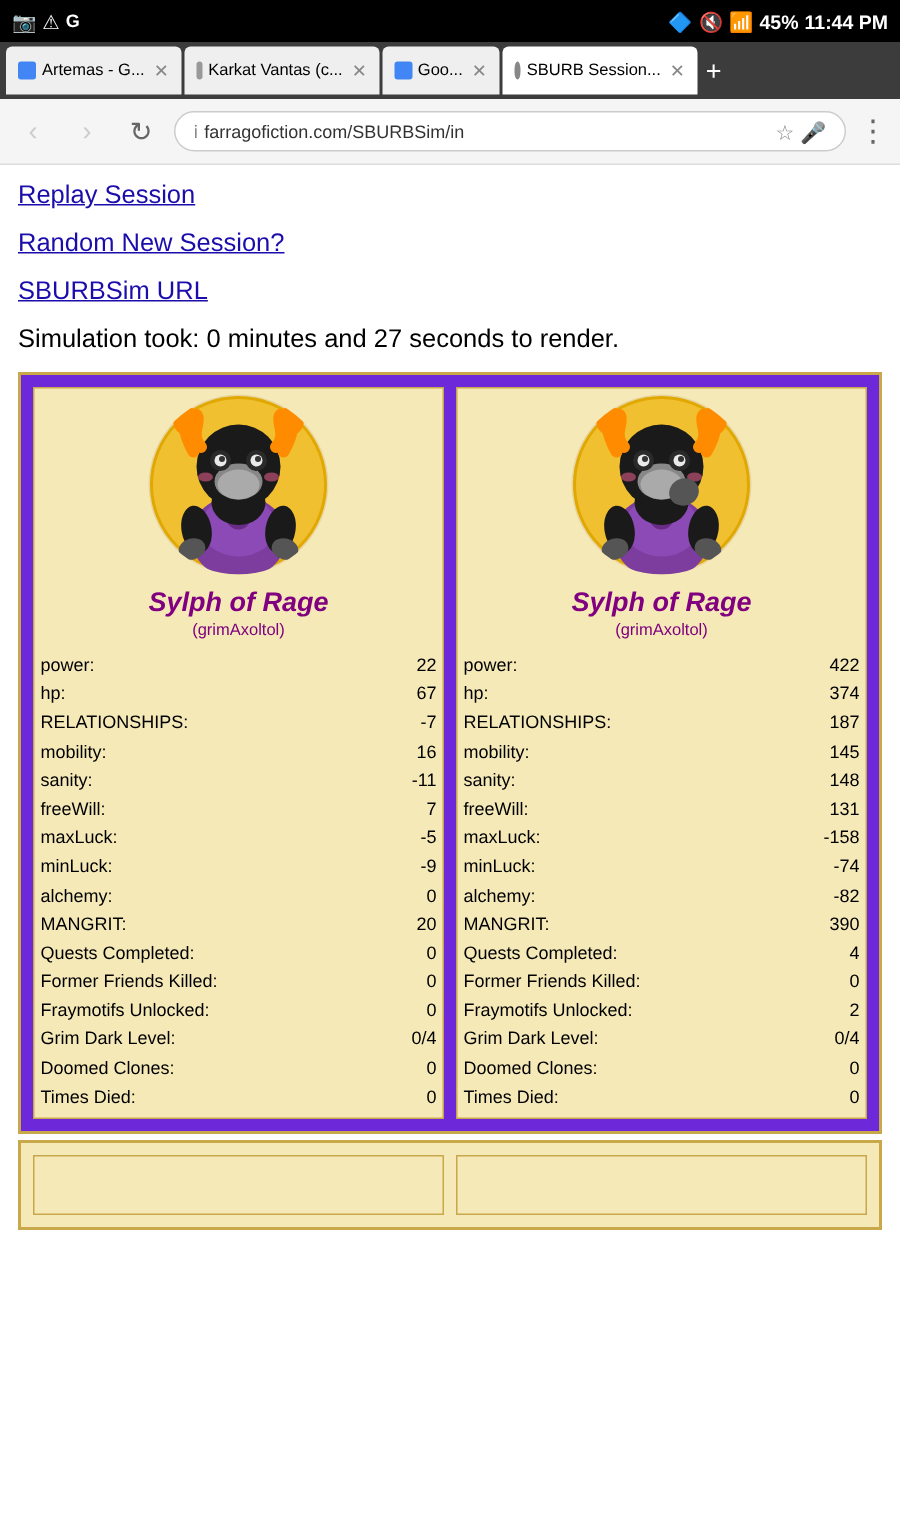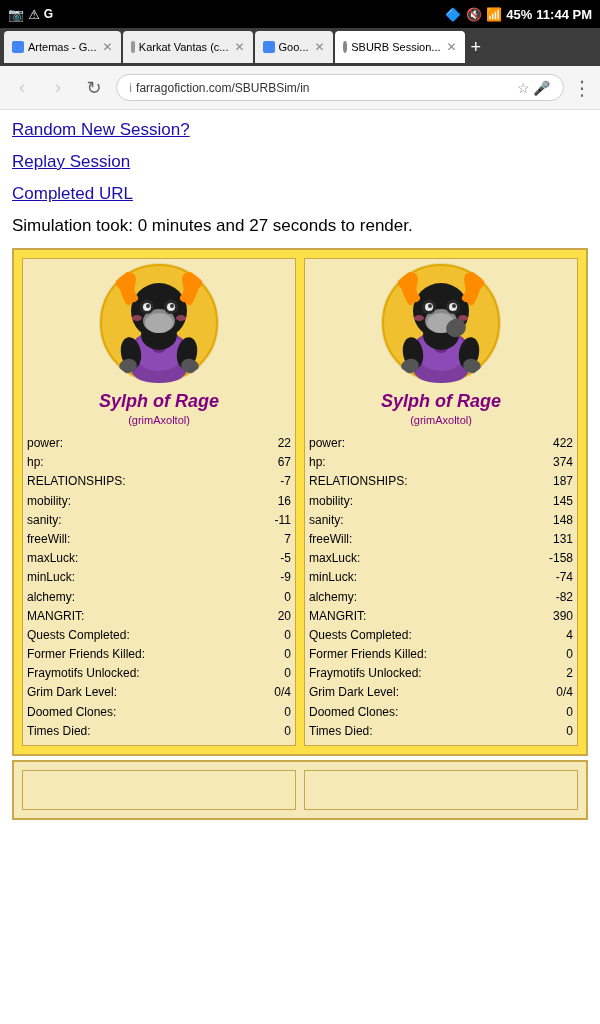--- a/index.html
+++ b/index.html
@@ -110,21 +110,21 @@
       font-size: 17px;
       color: #000;
       margin-bottom: 12px;
     }
 
     
     .cards-container {
       display: flex;
       gap: 8px;
       border: 2px solid #c8a84b;
-      background: #fde047;
+      background: #6d28d9;
       padding: 8px;
       margin-bottom: 4px;
     }
     .card {
       flex: 1;
       background: #f5e9b8;
       padding: 4px;
       border: 1px solid #c8a84b;
     }
     .card-avatar {
@@ -233,23 +233,23 @@
   <div class="url-bar">
     <span class="url-bar-icon">ℹ</span>
     <span class="url-text">farragofiction.com/SBURBSim/in</span>
     <span class="url-star">☆</span>
     <span class="url-mic">🎤</span>
   </div>
   <button class="menu-btn">⋮</button>
 </div>
 
 <div class="page-content">
+  <a class="page-link">Replay Session</a>
   <a class="page-link">Random New Session?</a>
-  <a class="page-link">Replay Session</a>
-  <a class="page-link">Completed URL</a>
+  <a class="page-link">SBURBSim URL</a>
   <p class="simulation-text">Simulation took: 0 minutes and 27 seconds to render.</p>
 
   <div class="cards-container">
 
     <div class="card">
       <div class="card-avatar">
         <svg class="character-svg" viewBox="0 0 120 120" xmlns="http://www.w3.org/2000/svg">
 
           <circle cx="60" cy="60" r="58" fill="#f0c030" stroke="#e0a800" stroke-width="2"></circle>
 

